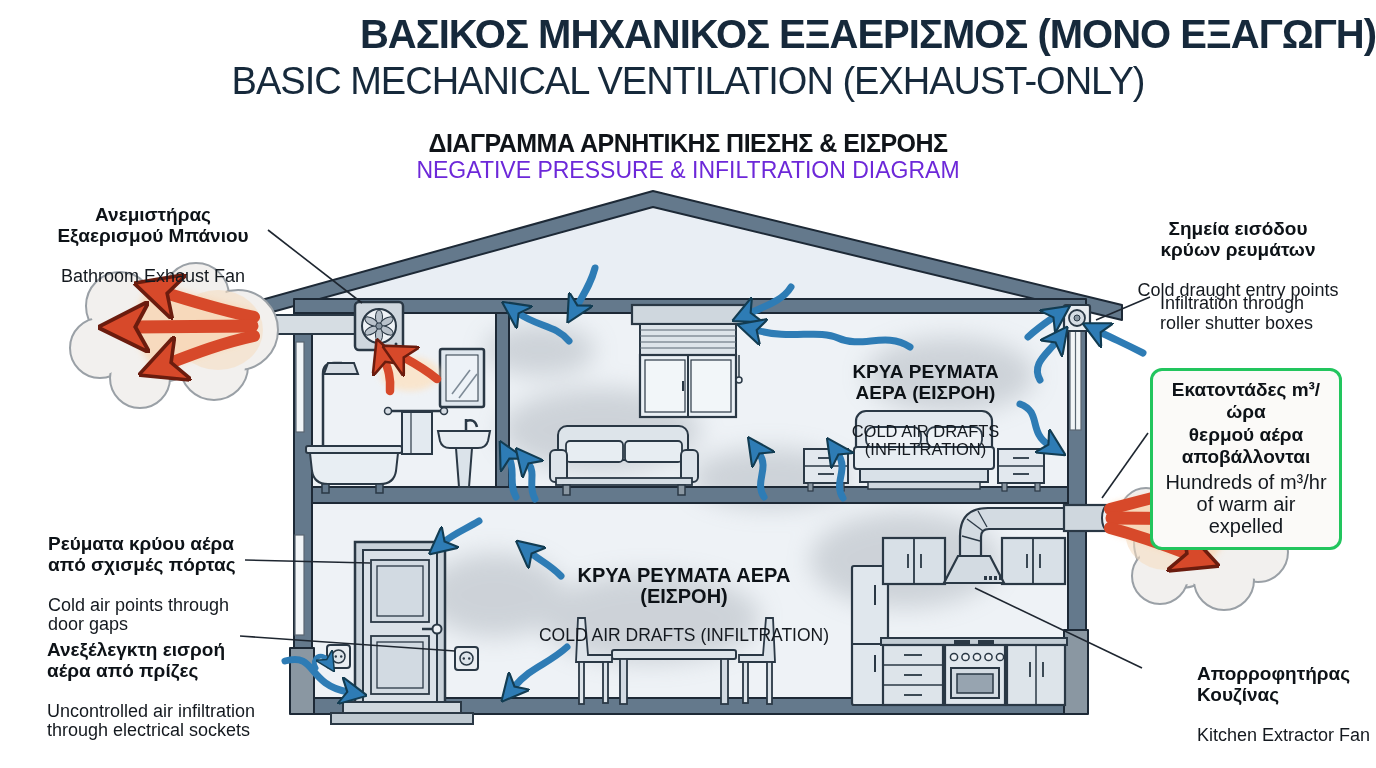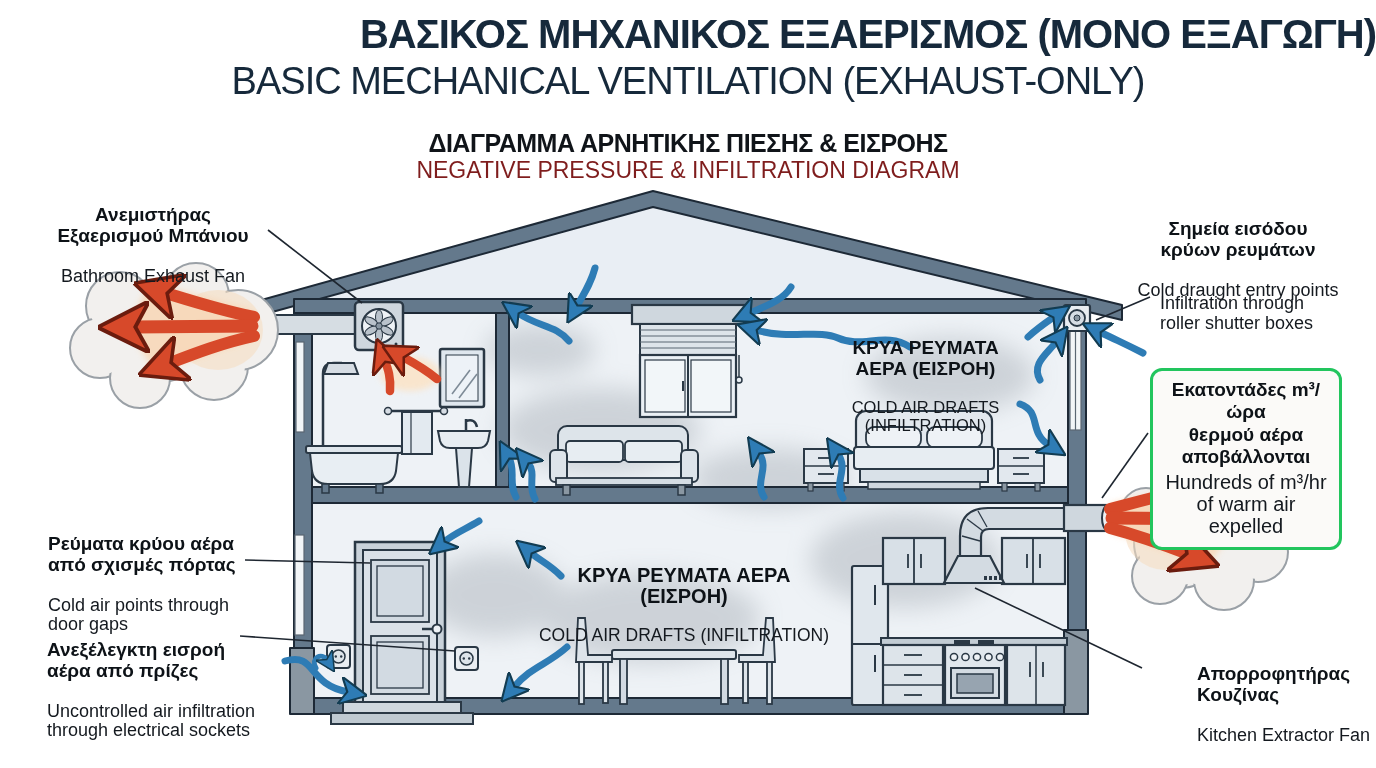--- a/index.html
+++ b/index.html
@@ -3,21 +3,21 @@
 <meta charset="utf-8">
 <style>
   html,body{margin:0;padding:0;background:#fff;}
   #canvas{position:relative;width:1376px;height:768px;overflow:hidden;background:#fff;
           font-family:"Liberation Sans","DejaVu Sans",sans-serif;}
   svg{position:absolute;left:0;top:0;}
   .hdr{position:absolute;left:0;width:1376px;text-align:center;color:#16293b;white-space:pre;}
   .t-el{top:12px;font-size:40px;font-weight:700;letter-spacing:-1px;text-align:right;}
   .t-en{top:60px;font-size:38px;font-weight:400;letter-spacing:-1px;}
   .s-el{top:129px;font-size:25px;font-weight:700;color:#101419;letter-spacing:-0.5px;}
-  .s-en{top:157px;font-size:23px;font-weight:400;color:#7f1d1d;}
+  .s-en{top:157px;font-size:23px;font-weight:400;color:#6d28d9;}
   .callout{position:absolute;white-space:pre-line;}
   .callout .el{font-weight:700;font-size:19px;line-height:1.12;color:#0d1217;}
   .callout .en{font-weight:400;font-size:18px;line-height:1.1;color:#14191f;margin-top:2px;}
   .ctr{text-align:center;}
   .warmbox{position:absolute;left:1150px;top:368px;width:170px;background:#fbfaf8;
            border:3px solid #22c55e;border-radius:12px;padding:8px 8px 9px 8px;text-align:center;}
   .warmbox .el{font-weight:700;font-size:19px;line-height:1.18;color:#0d1217;white-space:pre-line;}
   .warmbox .en{font-weight:400;font-size:20px;line-height:1.12;color:#14191f;margin-top:2px;white-space:pre-line;}
   .drafts-upper .el{font-size:19px;line-height:1.1;}
   .drafts-upper .en{font-size:16.5px;line-height:1.08;margin-top:1px;}
@@ -416,21 +416,21 @@
   <div class="en">Uncontrolled air infiltration
 through electrical sockets</div>
 </div>
 
 <div class="callout" style="left:1197px;top:645px;width:220px;">
   <div class="el">Απορροφητήρας
 Κουζίνας</div>
   <div class="en">Kitchen Extractor Fan</div>
 </div>
 
-<div class="callout ctr drafts-upper" style="left:818px;top:320px;width:215px;">
+<div class="callout ctr drafts-upper" style="left:818px;top:344px;width:215px;">
   <div class="el">ΚΡΥΑ ΡΕΥΜΑΤΑ
 ΑΕΡΑ (ΕΙΣΡΟΗ)</div>
   <div class="en">COLD AIR DRAFTS
 (INFILTRATION)</div>
 </div>
 
 <div class="callout ctr drafts-ground" style="left:534px;top:547px;width:300px;">
   <div class="el">ΚΡΥΑ ΡΕΥΜΑΤΑ ΑΕΡΑ (ΕΙΣΡΟΗ)</div>
   <div class="en">COLD AIR DRAFTS (INFILTRATION)</div>
 </div>

